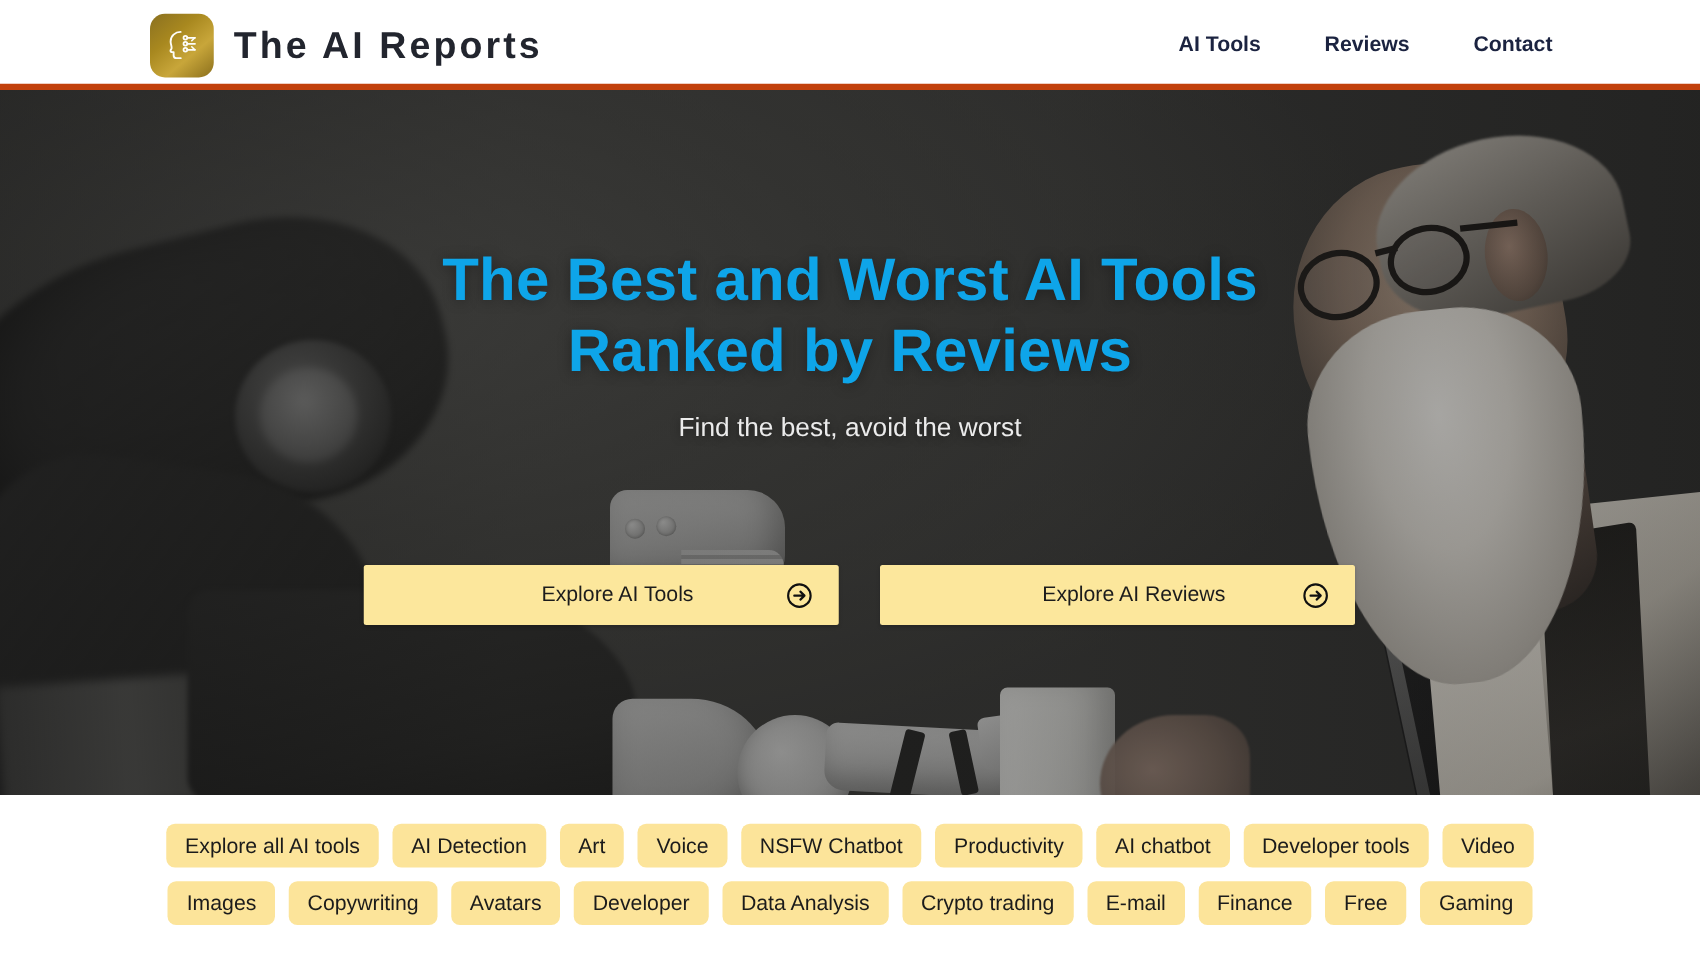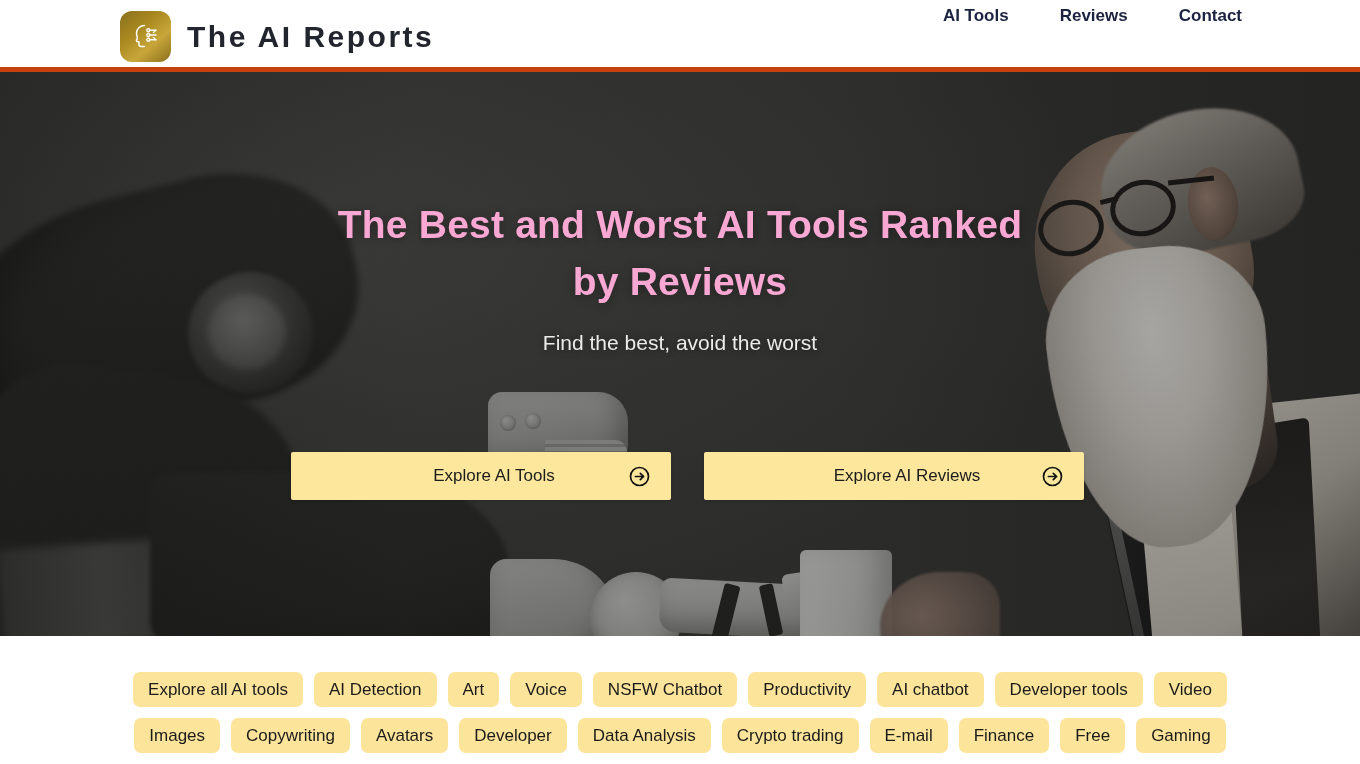--- a/index.html
+++ b/index.html
@@ -28,21 +28,21 @@
     display: flex; align-items: center; justify-content: center;
     flex: none;
   }
   .logo-mark svg { display: block; }
   .brand-name {
     font-size: 30px; font-weight: 700; letter-spacing: 2.5px;
     color: #22252e; white-space: nowrap;
   }
   .nav {
     position: absolute; right: 0; top: 0; height: 72px;
-    display: flex; align-items: flex-start; gap: 0;
+    display: flex; align-items: center; gap: 0;
   }
   .nav-item {
     font-size: 17px; font-weight: 700; color: #1b2340;
     text-decoration: none; white-space: nowrap;
     padding: 6px 0;
   }
   .nav-sp { width: 51px; }
   .nav-sp2 { width: 51px; }
   .nav-right-pad { width: 118px; }
 
@@ -252,22 +252,22 @@
     background:
       linear-gradient(90deg, rgba(30,30,29,.55) 0%, rgba(45,45,43,.55) 30%, rgba(45,45,43,.45) 62%, rgba(20,20,19,.30) 100%);
   }
 
   .hero-content {
     position: absolute; inset: 0;
     display: flex; flex-direction: column; align-items: center;
   }
   .hero-title {
     width: 700px; margin-top: 124px;
-    text-align: center; color: #f9a8d4;
-    font-size: 39px; font-weight: 700; line-height: 57px;
+    text-align: center; color: #0ea5e9;
+    font-size: 48px; font-weight: 700; line-height: 57px;
     letter-spacing: .2px;
     text-shadow: 0 1px 10px rgba(0,0,0,.35);
   }
   .hero-sub {
     margin-top: 21px; text-align: center;
     color: #ebebeb; font-size: 21px; font-weight: 400;
     text-shadow: 0 1px 8px rgba(0,0,0,.4);
   }
   .hero-ctas {
     position: absolute; left: 291px; top: 380px;
@@ -292,21 +292,21 @@
     width: 22px; height: 22px; display: flex; align-items: center; justify-content: center;
   }
 
   
   .tags {
     position: absolute; left: 0; top: 636px;
     width: 1360px; height: 128px;
     background: #ffffff;
     display: flex; flex-direction: column;
     align-items: center; justify-content: flex-start;
-    padding-top: 36px;
+    padding-top: 23px;
   }
   .tag-row {
     display: flex; flex-wrap: nowrap; justify-content: center;
     gap: 11px; margin-bottom: 11px;
   }
   .tag {
     background: #fce49a;
     border: none; border-radius: 7px;
     padding: 0 15px; height: 35px;
     display: flex; align-items: center; justify-content: center;

